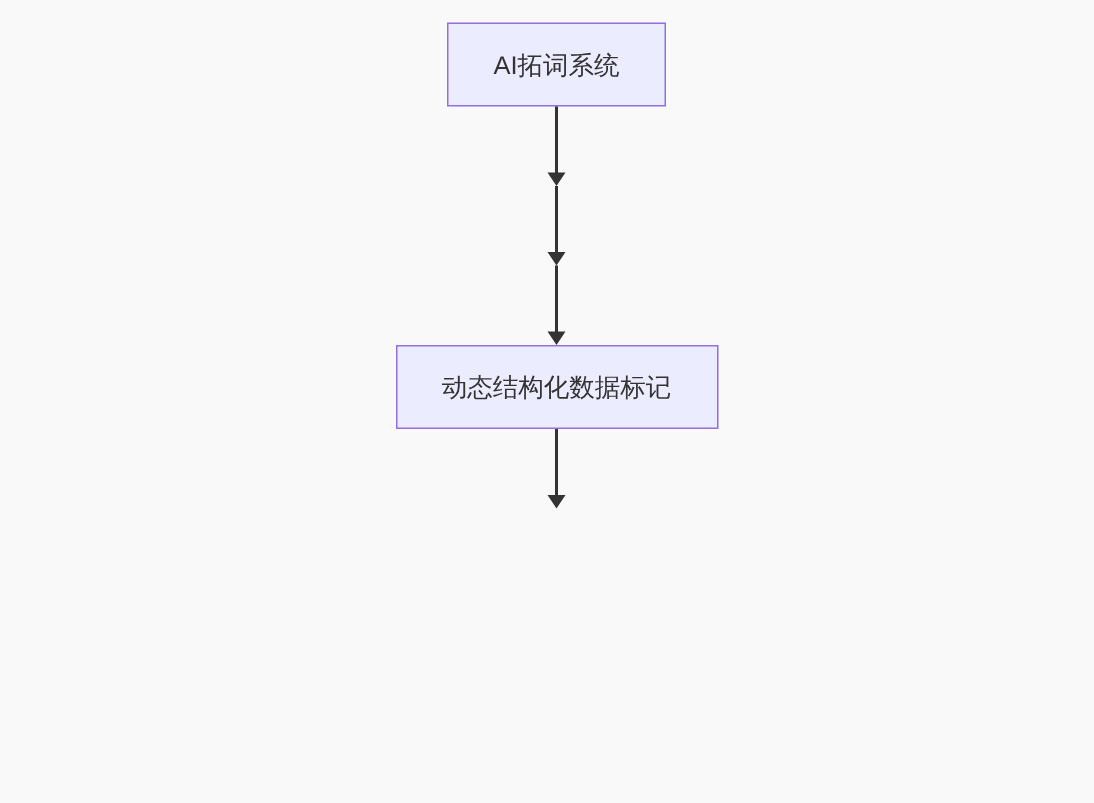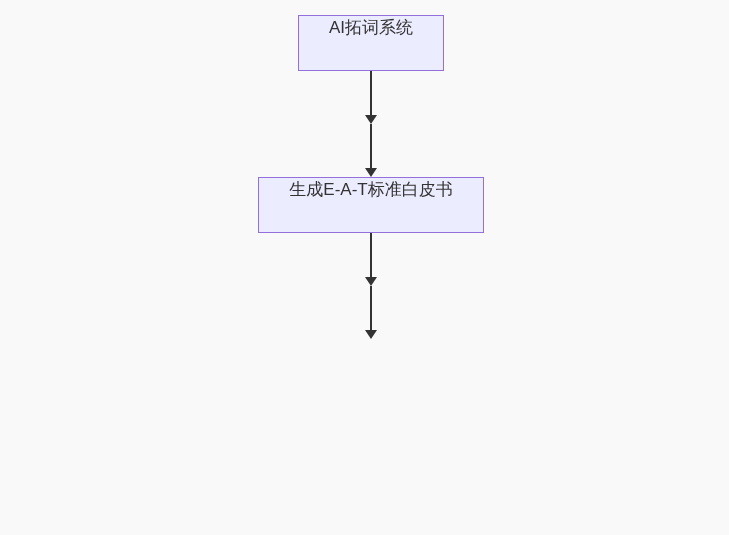--- a/index.html
+++ b/index.html
@@ -21,20 +21,21 @@
     padding-left: 13px; 
     display: flex;
     flex-direction: column;
     align-items: center;
   }
   .node {
     box-sizing: border-box;
     height: 56px;
     padding: 0 30px;
     display: flex;
+    align-items: center;
     justify-content: center;
     background: var(--node-fill, #ECECFF);
     border: 1px solid var(--node-border, #9370DB);
     color: var(--node-text, #333333);
     font-size: 17px;
     white-space: nowrap;
   }
   .edge {
     height: 53px;
     display: flex;
@@ -68,29 +69,29 @@
     <div class="edge-line"></div>
     <div class="edge-head"></div>
   </div>
 
 
   <div class="edge">
     <div class="edge-line"></div>
     <div class="edge-head"></div>
   </div>
 
-  <div class="node">
-    <span>生成E-A-T标准白皮书</span>
-  </div>
 
   <div class="edge">
     <div class="edge-line"></div>
     <div class="edge-head"></div>
   </div>
 
+  <div class="node">
+    <span>动态结构化数据标记</span>
+  </div>
 
   <div class="edge">
     <div class="edge-line"></div>
     <div class="edge-head"></div>
   </div>
 
 
 </div>
 
 </body></html>

